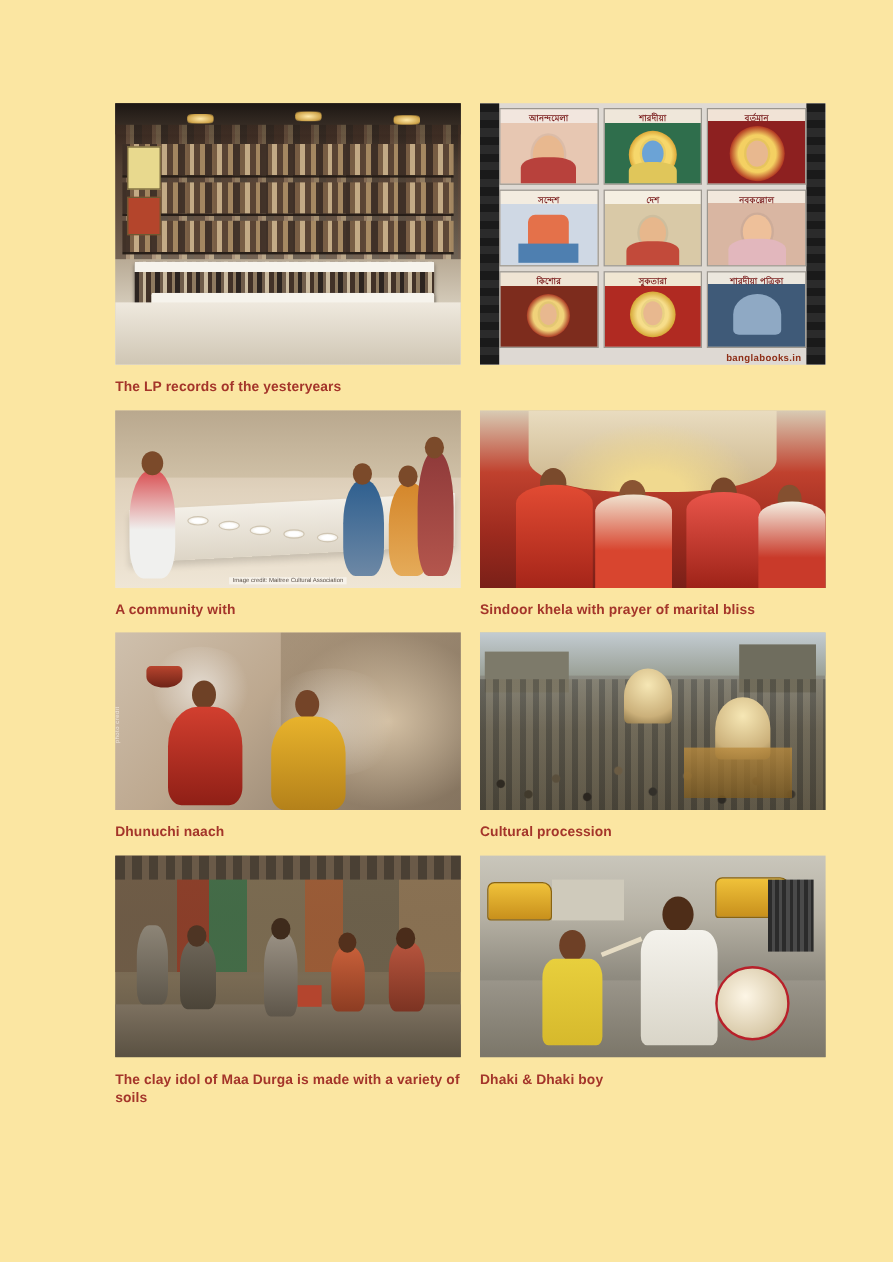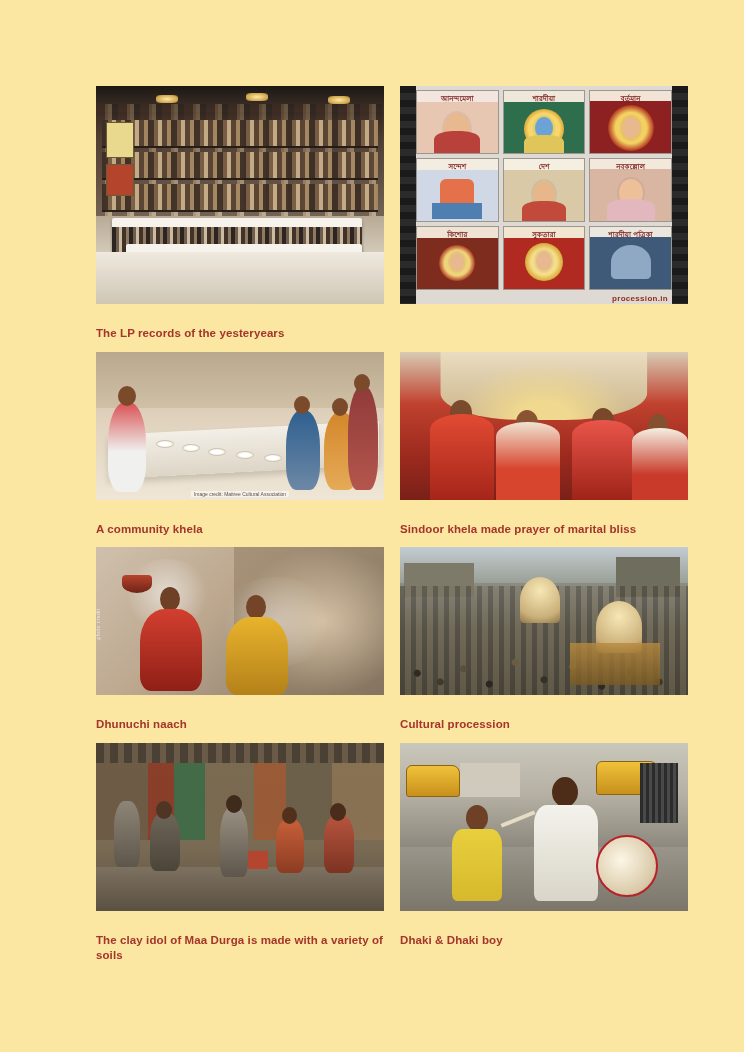--- a/index.html
+++ b/index.html
@@ -33,21 +33,21 @@
     width: 288px;
     margin-bottom: 10px;
   }
   .figure {
     width: 100%;
     position: relative;
     overflow: hidden;
     background: #d8d2c8;
   }
   .caption {
-    margin-top: 22px;
+    margin-top: 12px;
     font-size: 11.5px;
     font-weight: bold;
     color: #a4352a;
     line-height: 1.35;
     letter-spacing: 0.1px;
   }
 
   
   .fig-lp {
     height: 218px;
@@ -338,21 +338,21 @@
           <div class="mag m8">
             <div class="mag-title">সুকতারা</div>
             <div class="halo" style="width:38px;height:38px;top:16px;background:radial-gradient(circle,#f6dd8a 0 48%,#d4a531 72%,rgba(0,0,0,0) 76%);"></div>
             <div class="face" style="width:16px;height:20px;top:24px;"></div>
           </div>
           <div class="mag m9">
             <div class="mag-title">শারদীয়া পত্রিকা</div>
             <div style="position:absolute;left:50%;transform:translateX(-50%);top:18px;width:40px;height:34px;background:#8fa9c4;border-radius:50% 50% 12% 12%;"></div>
           </div>
         </div>
-        <div class="bar-watermark">procession.in</div>
+        <div class="bar-watermark">banglabooks.in</div>
       </div>
     </div>
 
     <div class="cell">
       <div class="figure fig-lunch">
         <div style="position:absolute;left:0;top:0;width:100%;height:38%;background:linear-gradient(180deg,#b9a88e,#cfc0a6);"></div>
         <div class="lunch-table"></div>
         <div class="plate" style="left:60px;top:88px;"></div>
         <div class="plate" style="left:86px;top:92px;"></div>
         <div class="plate" style="left:112px;top:96px;"></div>
@@ -362,36 +362,36 @@
         <div class="person" style="left:12px;top:50px;width:38px;height:90px;background:linear-gradient(180deg,#d94f52,#f0f0ee 55%);"></div>
         <div class="head" style="left:22px;top:34px;width:18px;height:20px;"></div>
         <div class="person" style="left:190px;top:58px;width:34px;height:80px;background:linear-gradient(180deg,#2e5f8f,#6d88a5);"></div>
         <div class="head" style="left:198px;top:44px;width:16px;height:18px;"></div>
         <div class="person" style="left:228px;top:60px;width:34px;height:78px;background:linear-gradient(180deg,#d4862a,#e5ab59);"></div>
         <div class="head" style="left:236px;top:46px;width:16px;height:18px;"></div>
         <div class="person" style="left:252px;top:34px;width:30px;height:104px;background:linear-gradient(180deg,#8f3a3a,#b4564d);"></div>
         <div class="head" style="left:258px;top:22px;width:16px;height:18px;"></div>
         <div class="lunch-credit">Image credit: Maitree Cultural Association</div>
       </div>
-      <div class="caption">A community khela</div>
+      <div class="caption">A community with</div>
     </div>
 
     <div class="cell">
       <div class="figure fig-sindoor">
         <div class="idol-top"></div>
         <div class="head" style="left:50px;top:48px;width:22px;height:26px;background:#7a4a2c;"></div>
         <div class="sari" style="left:30px;width:64px;height:86px;background:linear-gradient(180deg,#e24b33,#a52519);"></div>
         <div class="head" style="left:116px;top:58px;width:22px;height:26px;background:#8a5433;"></div>
         <div class="sari" style="left:96px;width:64px;height:78px;background:linear-gradient(180deg,#f0e3d0,#d8452f 60%);"></div>
         <div class="head" style="left:192px;top:56px;width:22px;height:26px;background:#79472a;"></div>
         <div class="sari" style="left:172px;width:62px;height:80px;background:linear-gradient(180deg,#e9554a,#9e2318);"></div>
         <div class="head" style="left:248px;top:62px;width:20px;height:24px;background:#845030;"></div>
         <div class="sari" style="left:232px;width:56px;height:72px;background:linear-gradient(180deg,#f4efe2,#c93a2a 65%);"></div>
       </div>
-      <div class="caption">Sindoor khela made prayer of marital bliss</div>
+      <div class="caption">Sindoor khela with prayer of marital bliss</div>
     </div>
 
     <div class="cell">
       <div class="figure fig-dhunuchi">
         <div style="position:absolute;right:0;top:0;width:52%;height:100%;background:radial-gradient(ellipse at 60% 50%, rgba(220,200,170,.85), rgba(140,120,95,.5) 70%);"></div>
         <div class="smoke" style="left:26px;top:12px;width:90px;height:70px;"></div>
         <div class="smoke" style="left:120px;top:30px;width:120px;height:90px;opacity:.6;"></div>
         <div style="position:absolute;left:26px;top:28px;width:30px;height:18px;background:linear-gradient(180deg,#b8442e,#6e2316);border-radius:4px 4px 50% 50%;"></div>
         <div class="head" style="left:64px;top:40px;width:20px;height:24px;background:#6e4126;"></div>
         <div style="position:absolute;left:44px;top:62px;width:62px;height:82px;background:linear-gradient(180deg,#d23f2f,#8f1f16);border-radius:40% 40% 18% 18%;"></div>

